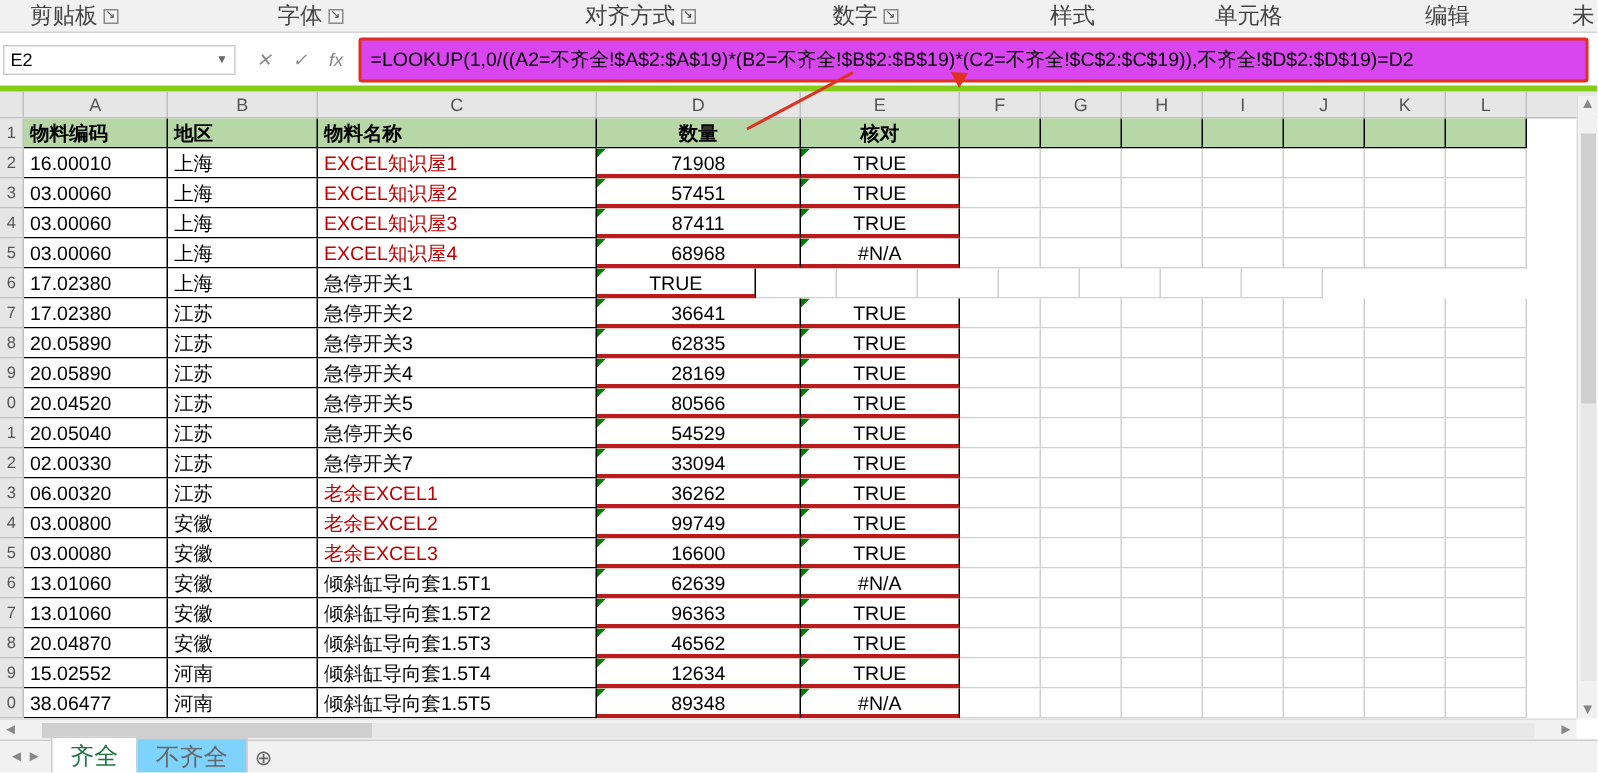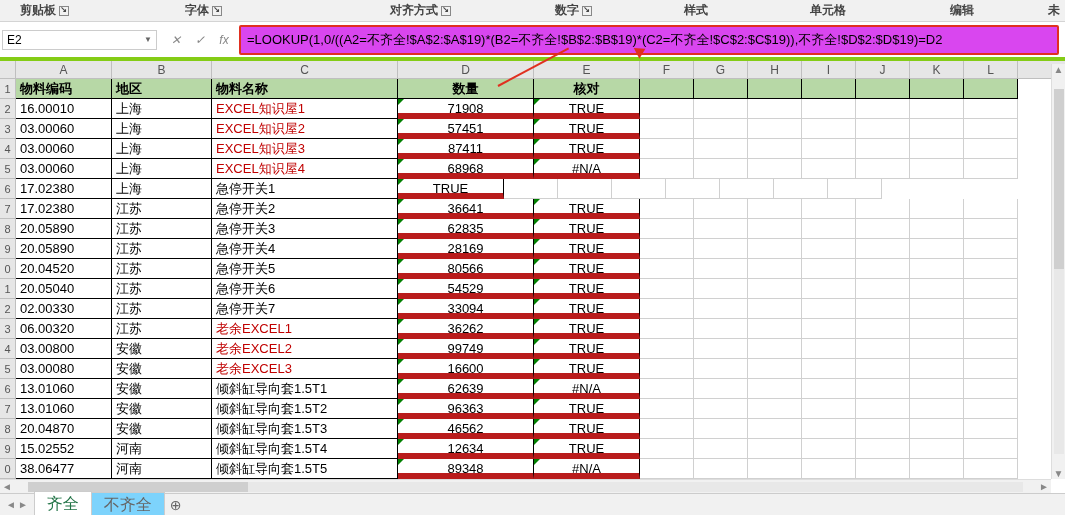--- a/index.html
+++ b/index.html
@@ -1,19 +1,19 @@
 <!DOCTYPE html>
 <html><head>
 <meta charset="utf-8">
 <style>
 * { box-sizing: border-box; margin: 0; padding: 0; }
 body { font-family: "Microsoft YaHei", Arial, sans-serif; font-size: 12px; background: #fff; overflow: hidden; width: 1065px; height: 515px; position: relative; }
 
 .ribbon-tabs { display: flex; height: 22px; background: #f1f1f1; border-bottom: 1px solid #d4d4d4; align-items: center; position: relative; }
-.ribbon-group { flex: 0 0 auto; text-align: center; color: #444; font-size: 12px; position: absolute; font-weight: bold; }
+.ribbon-group { flex: 0 0 auto; text-align: center; color: #444; font-size: 15px; position: absolute; }
 .ribbon-more { width: 10px; height: 10px; border: 1px solid #888; display: inline-block; vertical-align: middle; position: relative; }
 .ribbon-more::after { content: "↘"; font-size: 8px; position: absolute; top: -2px; left: 0; }
 
 .namebox-row { display: flex; height: 39px; align-items: center; border-bottom: 4px solid #84cc16; background: #fff; position: relative; }
 .name-box { width: 155px; height: 20px; border: 1px solid #ccc; margin-left: 2px; display: flex; align-items: center; padding: 0 4px; background: #fff; }
 .name-box-text { flex: 1; }
 .name-box-dd { font-size: 8px; color: #666; }
 .fx-btns { display: flex; align-items: center; gap: 6px; margin-left: 10px; color: #888; }
 .fx-btn { width: 18px; text-align: center; font-style: italic; }
 .formula-bar-wrap { flex: 1; height: 30px; margin: 2px 6px 2px 6px; border: 2px solid #e03020; border-radius: 2px; display: flex; align-items: center; padding: 0 6px; background: #d946ef; position: relative; }
@@ -26,21 +26,21 @@
 .colA { width: 96px; } .colB { width: 100px; } .colC { width: 186px; } .colD { width: 136px; } .colE { width: 106px; }
 .colF,.colG,.colH,.colI,.colJ,.colK,.colL { width: 54px; }
 
 .grid { position: relative; }
 .row { display: flex; height: 20px; }
 .rownum { width: 16px; background: #e6e6e6; border-right: 1px solid #bfbfbf; border-bottom: 1px solid #bfbfbf; text-align: center; color: #555; font-size: 11px; line-height: 20px; overflow: hidden; }
 .cell { border-right: 1px solid #d0d0d0; border-bottom: 1px solid #d0d0d0; line-height: 20px; padding: 0 4px; overflow: hidden; white-space: nowrap; font-size: 13px; position: relative; }
 .hdr-row .cell { background: #b7d8a6; font-weight: bold; color: #000; border-right: 1px solid #000; border-bottom: 1px solid #000; }
 .data-row .cell { background: #fff; }
 .data-row .cell.colA,.data-row .cell.colB,.data-row .cell.colC { border-right: 1px solid #000; border-bottom: 1px solid #000; }
-.data-row .cell.colD,.data-row .cell.colE { border-right: 1px solid #000; border-bottom: 6px solid #b91c1c; text-align: center; }
+.data-row .cell.colD,.data-row .cell.colE { border-right: 1px solid #000; border-bottom: 3px solid #b91c1c; text-align: center; }
 .cell.colD { text-align: center; }
 .cell.colE { text-align: center; }
 .redtxt { color: #c00000; }
 .tri { position: absolute; top: 0; left: 0; width: 0; height: 0; border-top: 6px solid #008000; border-right: 6px solid transparent; }
 .empty { border-right: 1px solid #d0d0d0; border-bottom: 1px solid #d0d0d0; }
 
 .arrow { position: absolute; left: 498px; top: 85px; pointer-events: none; }
 .arrow-line { width: 80px; height: 2px; background: #e03020; transform: rotate(-28deg); transform-origin: left center; }
 .arrow-head { position: absolute; right: -68px; top: -40px; width: 0; height: 0; border-left: 10px solid #e03020; border-top: 6px solid transparent; border-bottom: 6px solid transparent; transform: rotate(-28deg); }
 
@@ -60,21 +60,21 @@
 .vscroll-thumb{ position:absolute; top:0; width:10px; height:180px; background:#cfcfcf;}
 </style>
 </head>
 <body>
 
 <div class="ribbon-tabs">
   <div class="ribbon-group" style="left:20px"><span>剪贴板</span> <span class="ribbon-more"></span></div>
   <div class="ribbon-group" style="left:185px"><span>字体</span> <span class="ribbon-more"></span></div>
   <div class="ribbon-group" style="left:390px"><span>对齐方式</span> <span class="ribbon-more"></span></div>
   <div class="ribbon-group" style="left:555px"><span>数字</span> <span class="ribbon-more"></span></div>
-  <div class="ribbon-group" style="left:684px"><span>样式</span></div>
+  <div class="ribbon-group" style="left:700px"><span>样式</span></div>
   <div class="ribbon-group" style="left:810px"><span>单元格</span></div>
   <div class="ribbon-group" style="left:950px"><span>编辑</span></div>
   <div class="ribbon-group" style="left:1048px"><span>未</span></div>
 </div>
 
 <div class="namebox-row">
   <div class="name-box">
     <span class="name-box-text">E2</span>
     <span class="name-box-dd">▼</span>
   </div>

